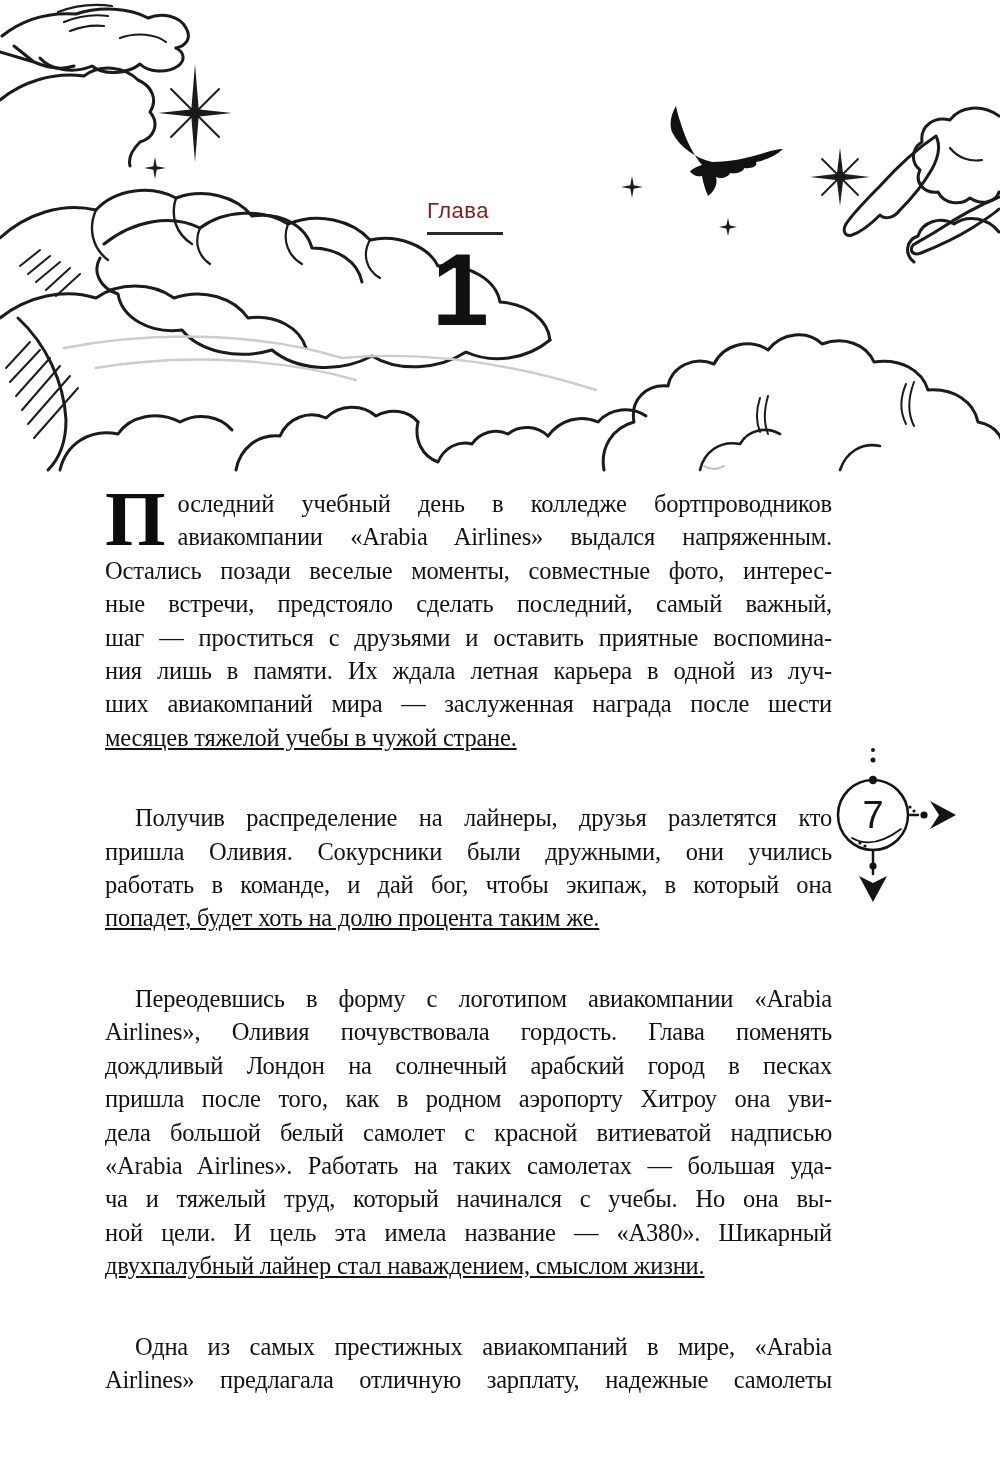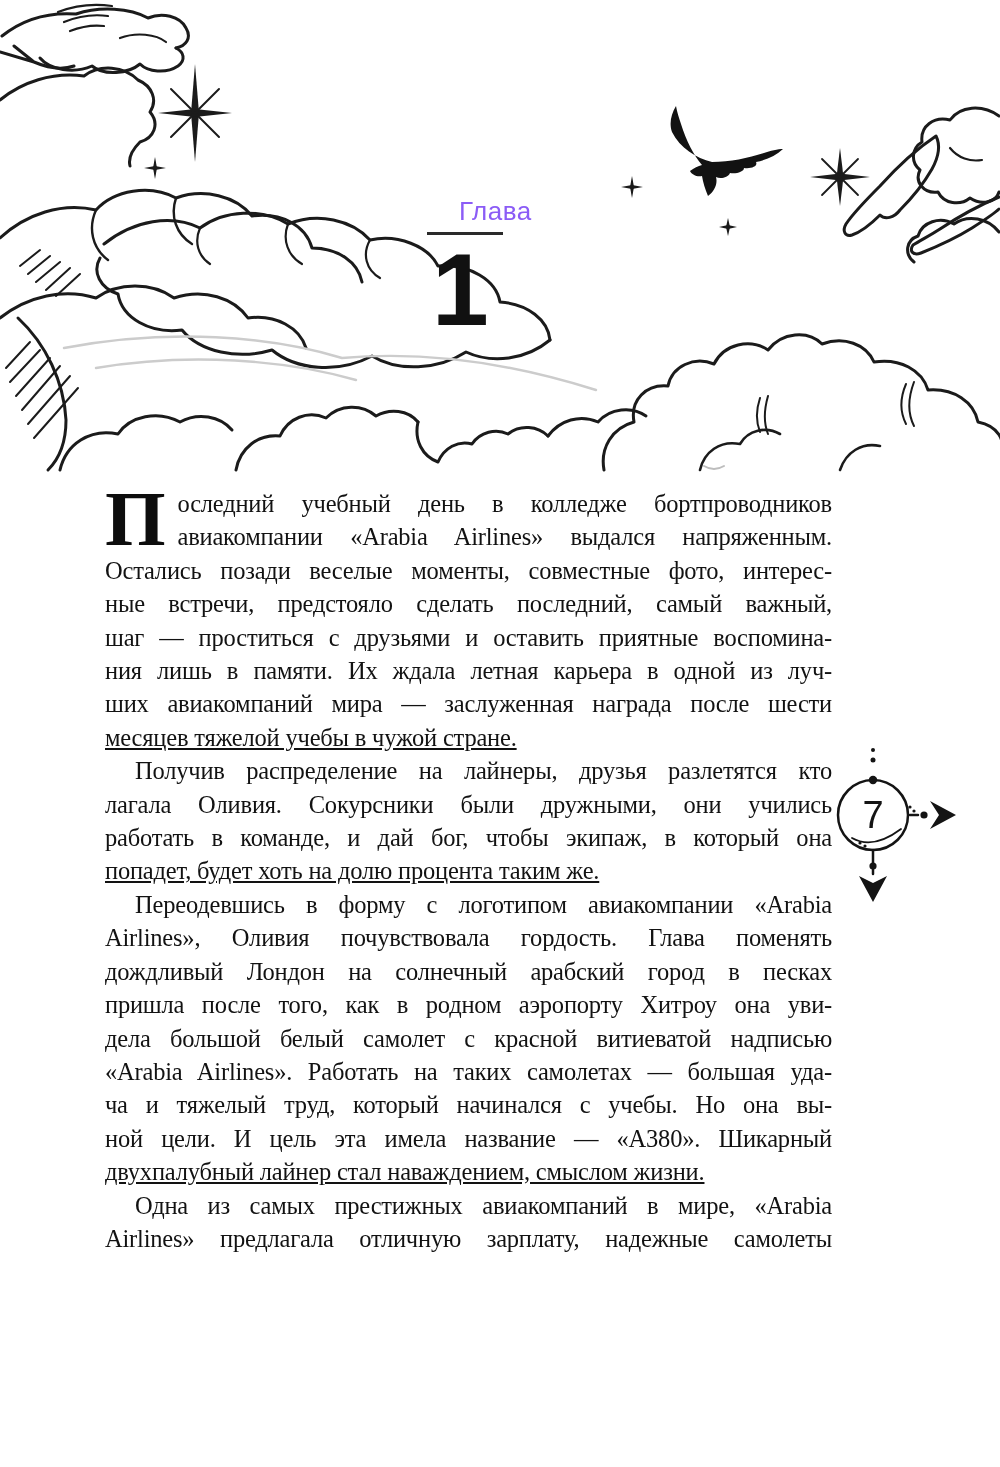--- a/index.html
+++ b/index.html
@@ -14,21 +14,21 @@
   
   .illustration{
     position:absolute;left:0;top:0;width:1000px;height:475px;
   }
   
   .chapter{
     position:absolute;left:427px;top:196px;width:160px;
     font-family:"Liberation Sans", sans-serif;
   }
   .chapter-label{
-    font-size:26px;letter-spacing:.5px;color:#8b5cf6;line-height:30px;margin-left:32px;
+    font-size:22px;letter-spacing:.5px;color:#7f1d1d;line-height:30px;
   }
   .chapter-rule{
     width:76px;height:3px;background:#2a2a2a;margin-top:6px;
   }
   .chapter-number{
     position:absolute;left:5px;top:44px;
     font-size:102px;font-weight:700;line-height:100px;color:#111;
   }
   
   .body-text{
@@ -41,21 +41,21 @@
     text-align:justify;
     -moz-text-align-last:justify;
     text-align-last:justify;
     white-space:normal;
   }
   .line.last{
     text-align-last:left;
     text-decoration:underline;
     -moz-text-align-last:left;
   }
-  .line.indent{text-indent:30px;}
+  .line.indent{text-indent:30px;margin-top:47px;}
   .dropcap{
     float:left;
     font-size:78px;line-height:57px;height:62px;
     margin:3px 12px 0 0;
     font-weight:600;color:#0d0d0d;
   }
   
   .page-marker{
     position:absolute;left:830px;top:736px;width:130px;height:176px;
   }
@@ -196,21 +196,21 @@
       <div class="line">авиакомпании «Arabia Airlines» выдался напряженным.</div>
       <div class="line">Остались позади веселые моменты, совместные фото, интерес-</div>
       <div class="line">ные встречи, предстояло сделать последний, самый важный,</div>
       <div class="line">шаг — проститься с друзьями и оставить приятные воспомина-</div>
       <div class="line">ния лишь в памяти. Их ждала летная карьера в одной из луч-</div>
       <div class="line">ших авиакомпаний мира — заслуженная награда после шести</div>
       <div class="line last">месяцев тяжелой учебы в чужой стране.</div>
     </div>
     <div class="paragraph">
       <div class="line indent">Получив распределение на лайнеры, друзья разлетятся кто</div>
-      <div class="line">лагала Оливия. Сокурсники были дружными, они учились</div>
+      <div class="line">пришла Оливия. Сокурсники были дружными, они учились</div>
       <div class="line">работать в команде, и дай бог, чтобы экипаж, в который она</div>
       <div class="line last">попадет, будет хоть на долю процента таким же.</div>
     </div>
     <div class="paragraph">
       <div class="line indent">Переодевшись в форму с логотипом авиакомпании «Arabia</div>
       <div class="line">Airlines», Оливия почувствовала гордость. Глава поменять</div>
       <div class="line">дождливый Лондон на солнечный арабский город в песках</div>
       <div class="line">пришла после того, как в родном аэропорту Хитроу она уви-</div>
       <div class="line">дела большой белый самолет с красной витиеватой надписью</div>
       <div class="line">«Arabia Airlines». Работать на таких самолетах — большая уда-</div>

